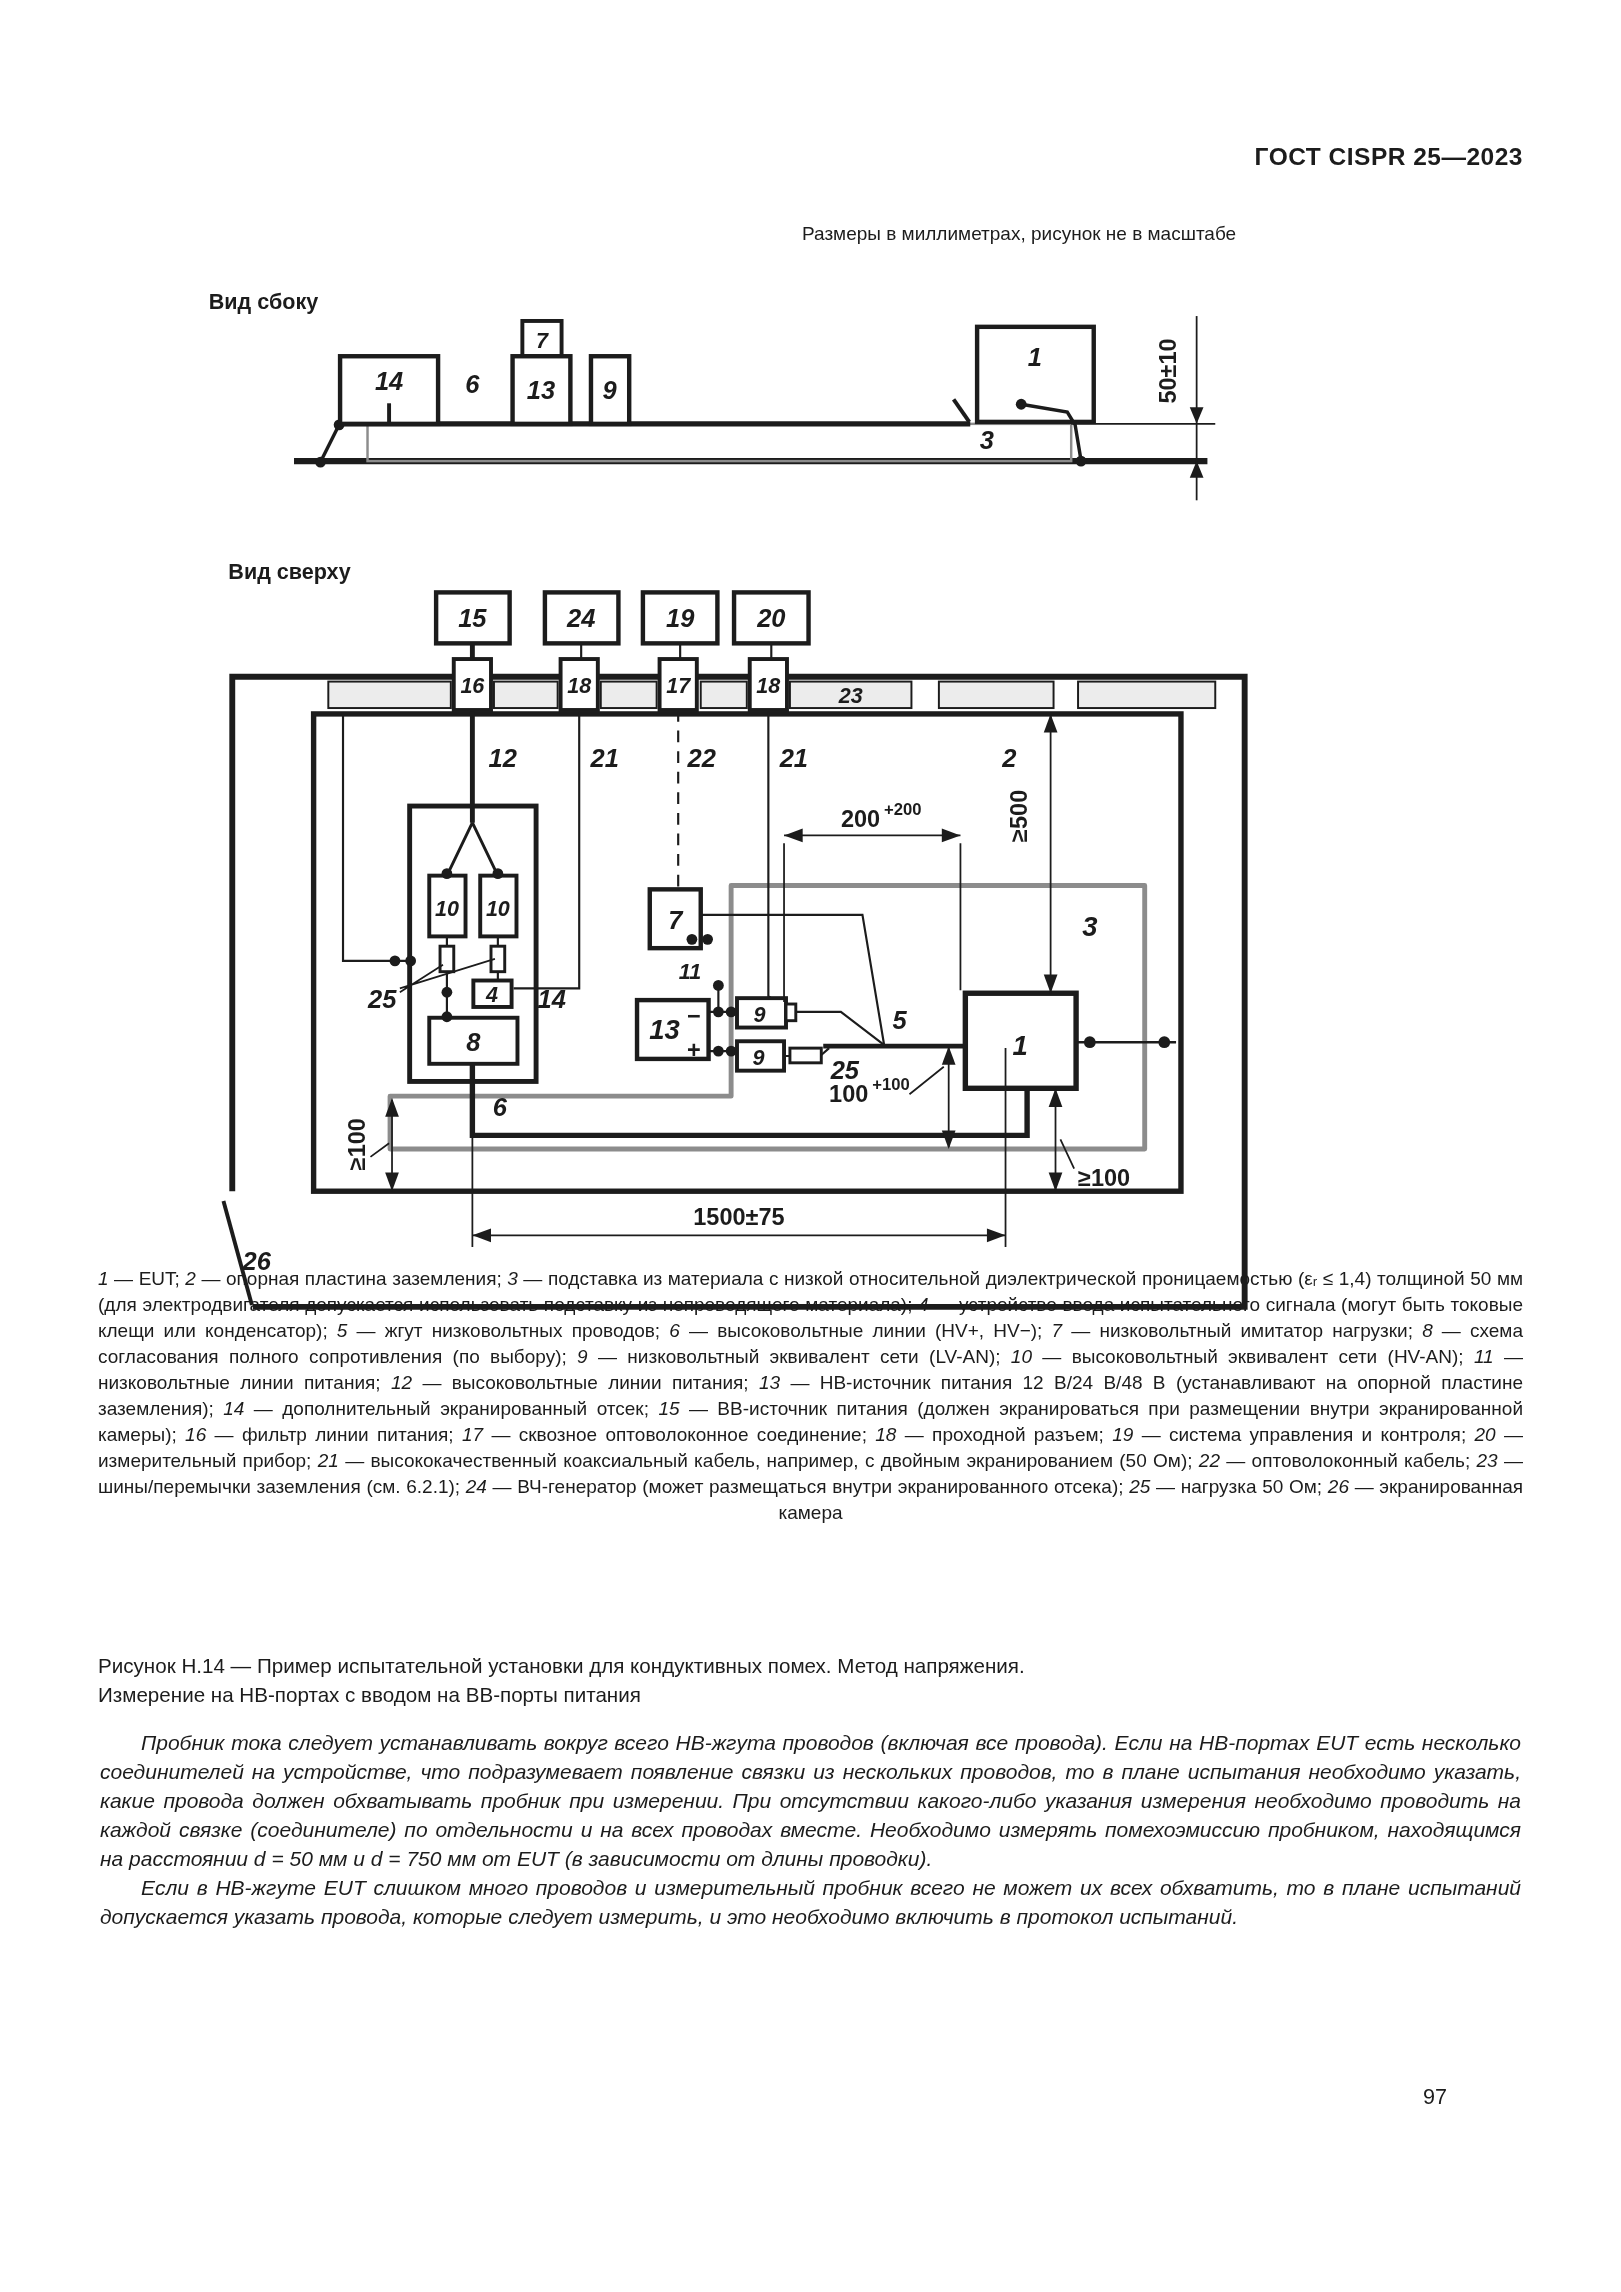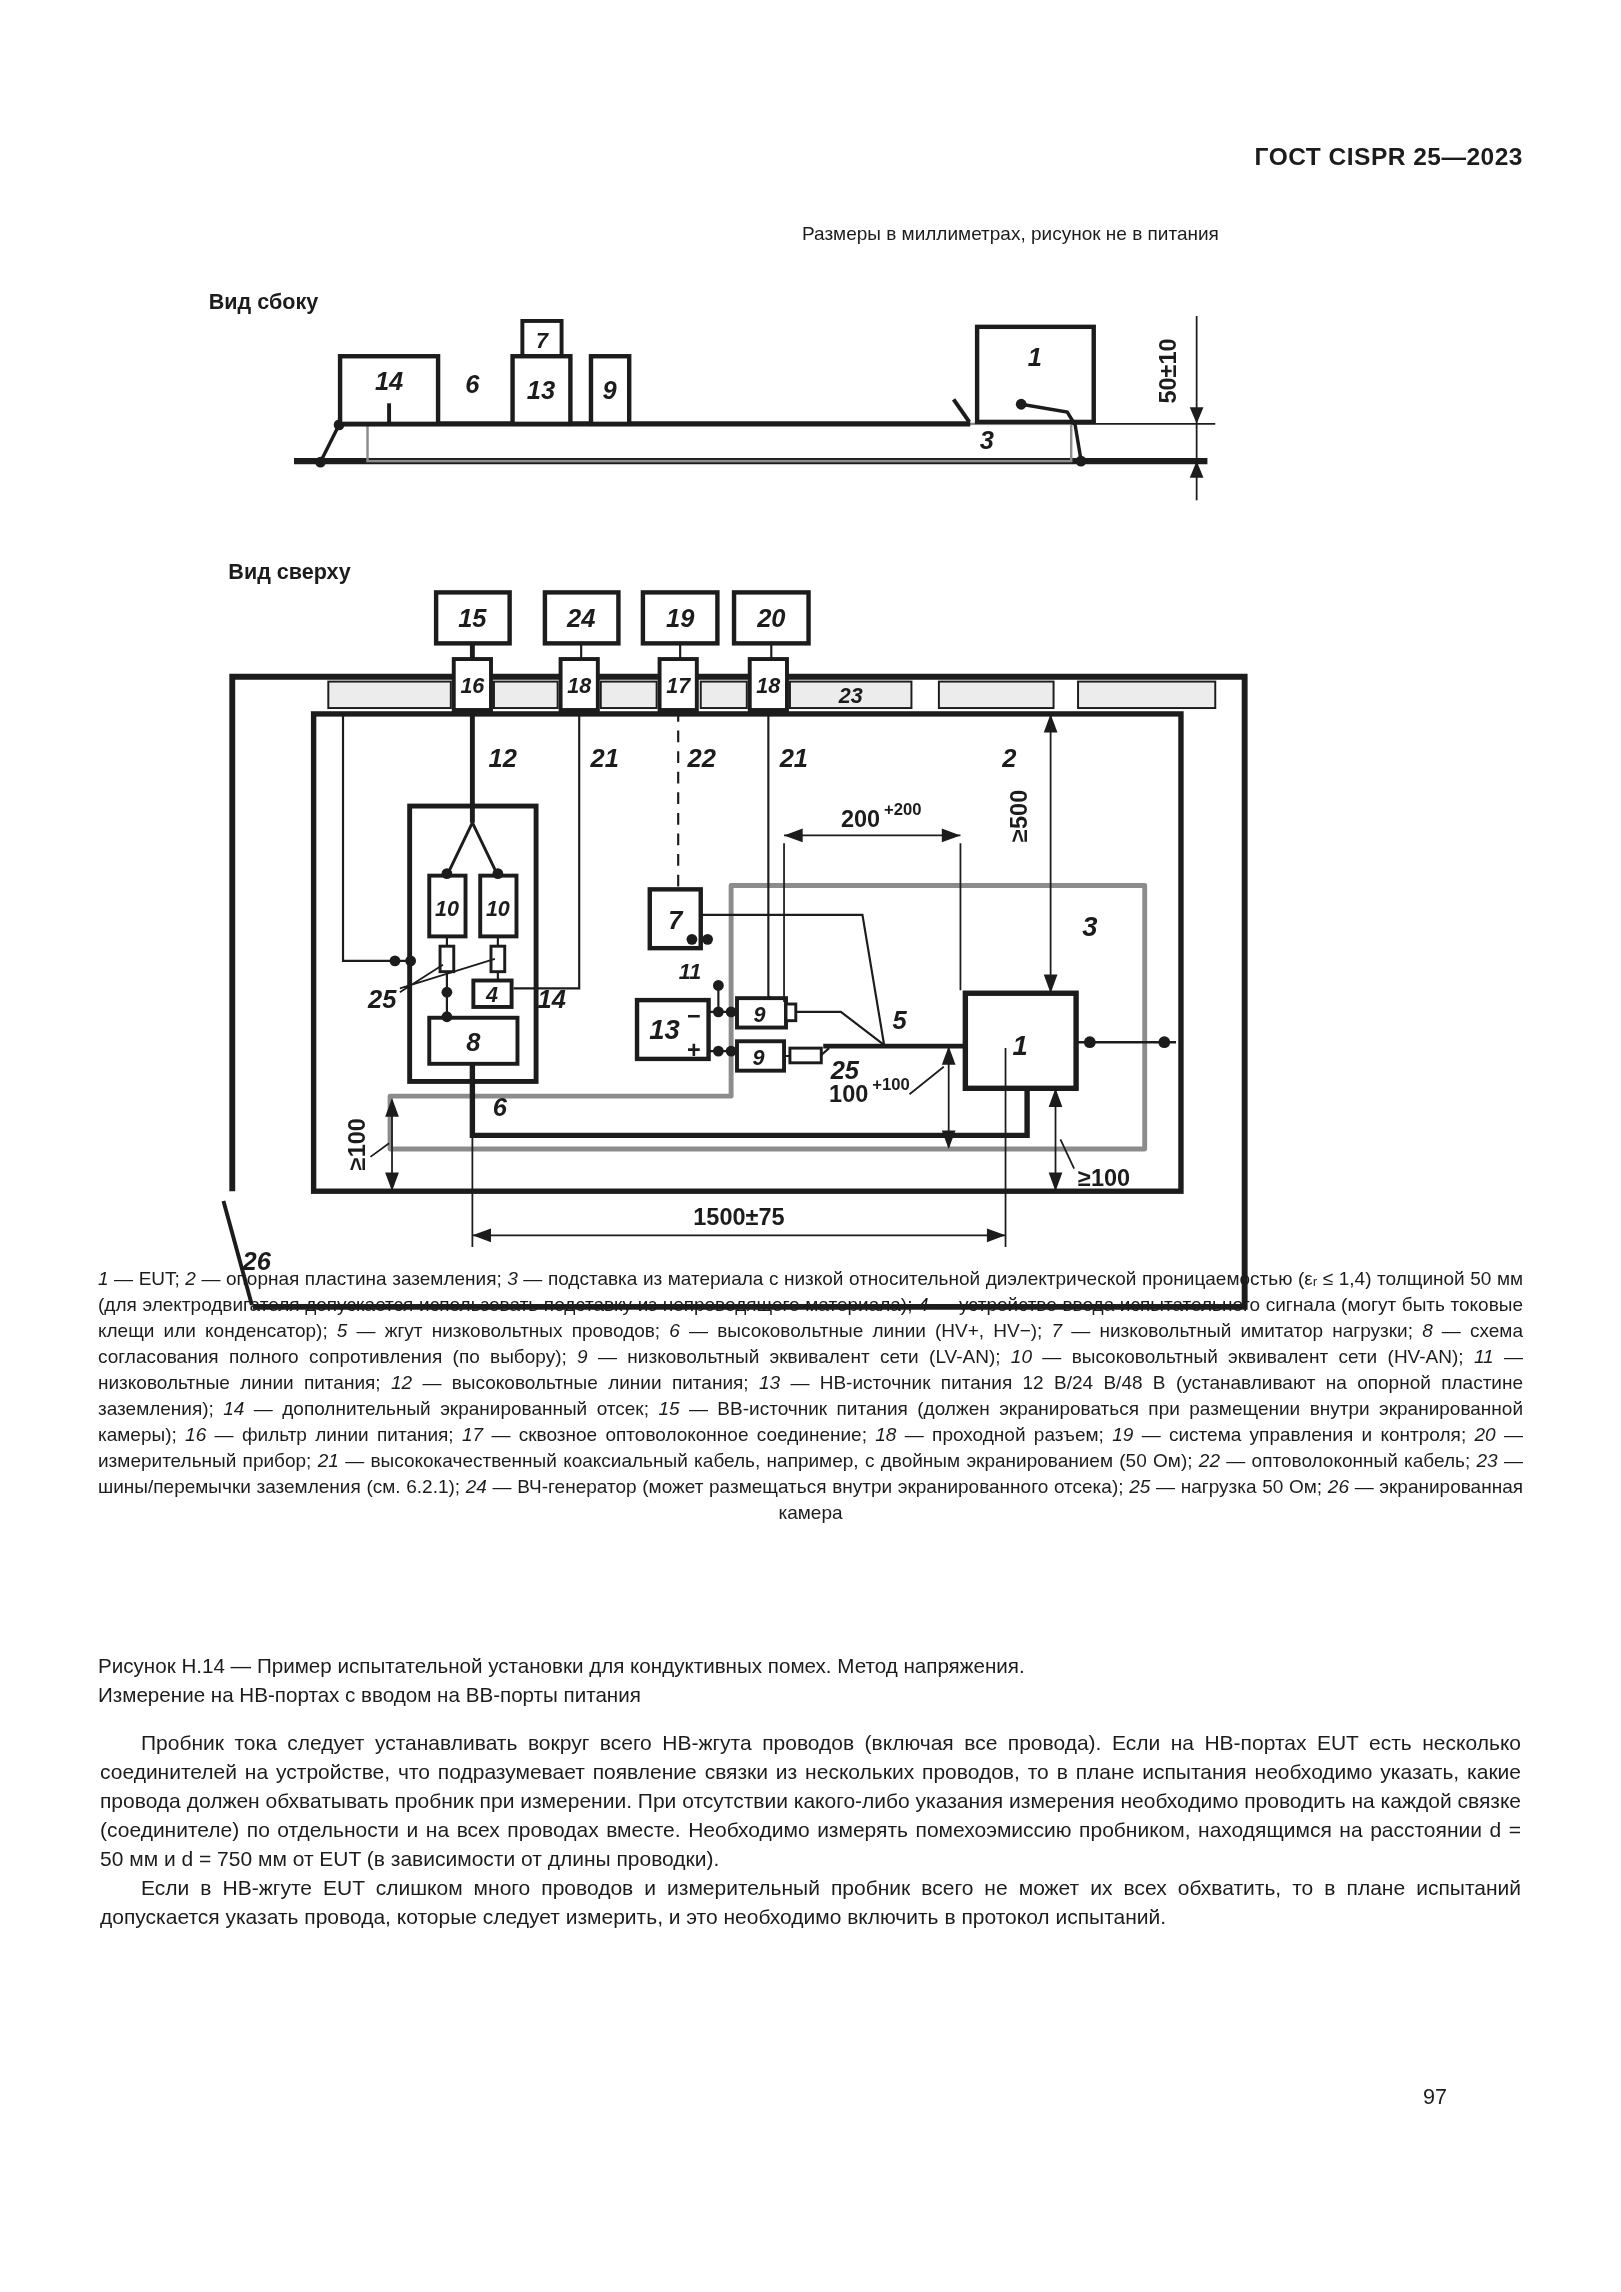--- a/index.html
+++ b/index.html
@@ -5,21 +5,21 @@
   html,body{margin:0;padding:0;background:#888;}
   .page{position:relative;width:1621px;height:2293px;background:#fff;
         font-family:"Liberation Sans",sans-serif;color:#1c1c1c;overflow:hidden;margin:0 auto;}
   .hdr{position:absolute;top:143px;right:98px;font-size:24.5px;font-weight:bold;letter-spacing:0.5px;}
   .note{position:absolute;top:223px;left:802px;font-size:19px;}
   .legend{position:absolute;top:1266px;left:98px;width:1425px;font-size:19px;line-height:26px;
           text-align:justify;text-align-last:center;}
   .legend i{font-style:italic;}
   .caption{position:absolute;top:1651px;left:98px;width:1425px;text-align:left;font-size:20.6px;line-height:29px;}
   .bodytxt{position:absolute;top:1728px;left:100px;width:1421px;font-size:21px;line-height:29px;text-align:justify;}
-  .bodytxt p{margin:0;text-indent:41px;}
+  .bodytxt p{margin:0;text-indent:41px;font-style:italic;}
   .pagenum{position:absolute;top:2056px;left:1423px;font-size:21.6px;margin-top:28px;}
   svg{position:absolute;left:0;}
   svg text{font-family:"Liberation Sans",sans-serif;fill:#1c1c1c;}
   .vtitle{font-weight:bold;font-size:22px;}
   .flbl{font-style:italic;font-weight:bold;font-size:26px;text-anchor:middle;}
   .flbl22{font-style:italic;font-weight:bold;font-size:22px;text-anchor:middle;}
   .flbl28{font-style:italic;font-weight:bold;font-size:28px;text-anchor:middle;}
   .dim{font-weight:bold;font-size:24px;}
   .dimsup{font-weight:bold;font-size:17px;}
   .k{stroke:#1c1c1c;fill:none;}
@@ -29,21 +29,21 @@
   .dot{fill:#1c1c1c;stroke:none;}
   .arr{fill:#1c1c1c;stroke:none;}
   .thin{stroke:#1c1c1c;stroke-width:1.8;fill:none;}
 </style>
 </head>
 <body>
 
 <div class="page">
 
   <div class="hdr">ГОСТ CISPR 25—2023</div>
-  <div class="note">Размеры в миллиметрах, рисунок не в питания</div>
+  <div class="note">Размеры в миллиметрах, рисунок не в масштабе</div>
 
   <svg style="top:265px" width="1621" height="255" viewBox="0 0 1654 260">
     <text x="213" y="45" class="vtitle">Вид сбоку</text>
 
     <g>
       <path class="k" stroke-width="6.5" d="M300,200 H1232"></path>
     </g>
     <g>
       <rect x="375" y="162" width="718" height="38" class="grey" stroke-width="2.5"></rect>
     </g>

